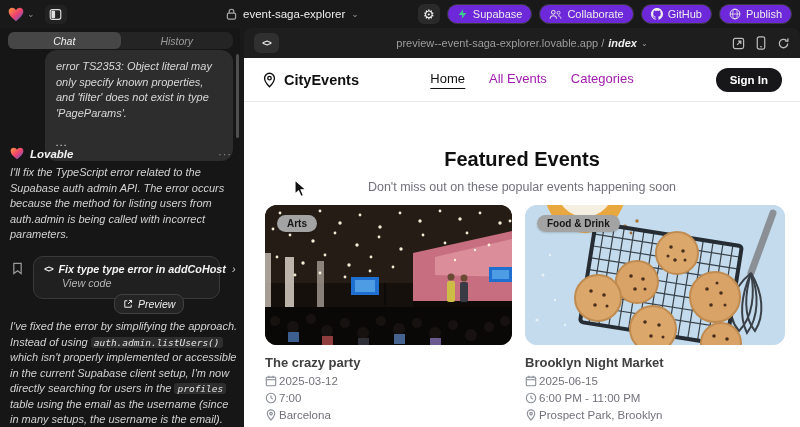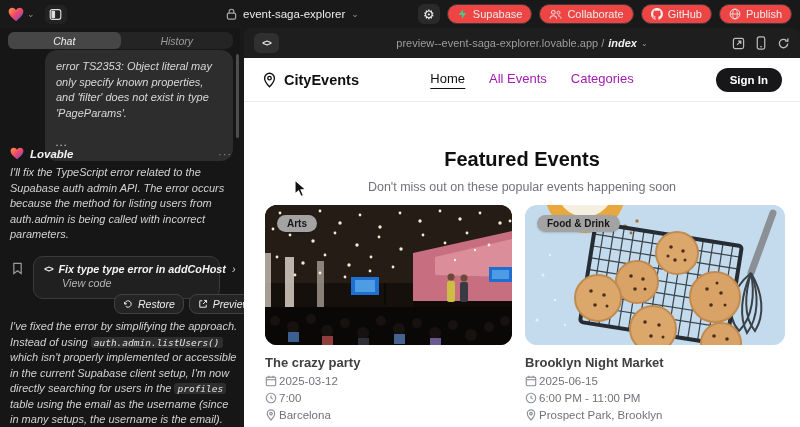--- a/index.html
+++ b/index.html
@@ -12,21 +12,21 @@
   
   .titlebar { position:absolute; left:0; top:0; width:800px; height:28px; display:flex; align-items:center; padding:0 8px; }
   .logo-group { display:flex; align-items:center; gap:3px; }
   .logo-chevron { color:#8d8d8d; font-size:9px; line-height:1; }
   .panel-toggle { margin-left:10px; width:22px; height:19px; border-radius:5px; background:#222; display:flex; align-items:center; justify-content:center; cursor:pointer; }
   .project-group { position:absolute; left:226px; top:0; height:28px; display:flex; align-items:center; gap:6px; }
   .project-name { color:#ececec; font-size:11.5px; font-weight:500; }
   .project-chevron { color:#9a9a9a; font-size:9px; }
   .titlebar-actions { margin-left:auto; display:flex; align-items:center; gap:7px; }
   .icon-btn { width:22px; height:20px; border-radius:6px; background:#2a2a2a; color:#f0f0f0; display:flex; align-items:center; justify-content:center; font-size:13px; cursor:pointer; }
-  .tb-btn { height:20px; display:flex; align-items:center; gap:5px; background:#ef4444; border:1px solid #3a3a3a; border-radius:10px; padding:0 9px; color:#ececec; font-size:11px; font-weight:500; cursor:pointer; white-space:nowrap; }
+  .tb-btn { height:20px; display:flex; align-items:center; gap:5px; background:#6d28d9; border:1px solid #3a3a3a; border-radius:10px; padding:0 9px; color:#ececec; font-size:11px; font-weight:500; cursor:pointer; white-space:nowrap; }
   
   .chat-panel { position:absolute; left:0; top:28px; width:240px; height:399px; background:#161616; color:#d2d2d2;font-style:italic; }
   .chat-tabs { position:absolute; left:8px; top:4px; width:225px; height:17px; background:#242424; border-radius:7px; display:flex; font-size:10.5px; }
   .chat-tab { flex:1; display:flex; align-items:center; justify-content:center; color:#9b9b9b; cursor:pointer; border-radius:6px; }
   .chat-tab.active { background:#464646; color:#f0f0f0; font-weight:500; }
   .user-bubble { position:absolute; left:45px; top:22px; width:188px; background:#2d2d2d; border-radius:12px; padding:9px 11px 10px 11px; font-size:11px; line-height:15.5px; color:#d8d8d8; }
   .bubble-more { margin-top:14px; letter-spacing:1px; }
   .lovable-row { position:absolute; left:10px; top:119px; width:222px; display:flex; align-items:center; gap:6px; }
   .lovable-name { font-size:11.5px; font-weight:700; color:#f2f2f2; }
   .msg-menu { margin-left:auto; color:#8a8a8a; font-size:11px; letter-spacing:1px; cursor:pointer; }
@@ -179,27 +179,20 @@
         <span class="tool-code-ic">&lt;&gt;</span>
         <span class="tool-title">Fix type type error in addCoHost</span>
         <span class="tool-chevron">›</span>
       </div>
       <div class="tool-row2">View code</div>
     </div>
 
     <div class="action-row">
       <div class="chat-action-btn">
         <svg width="10" height="10" viewBox="0 0 14 14">
-          <path d="M2.5 7 a4.5 4.5 0 1 1 1.3 3.2" fill="none" stroke="#ededed" stroke-width="1.4"></path>
-          <path d="M2.2 4.2 L2.5 7.3 L5.5 6.6" fill="none" stroke="#ededed" stroke-width="1.4"></path>
-        </svg>
-        <span>Restore</span>
-      </div>
-      <div class="chat-action-btn">
-        <svg width="10" height="10" viewBox="0 0 14 14">
           <path d="M6 2.5 H2.5 V11.5 H11.5 V8" fill="none" stroke="#ededed" stroke-width="1.4"></path>
           <path d="M8.5 2 H12 V5.5 M12 2 L7 7" fill="none" stroke="#ededed" stroke-width="1.4"></path>
         </svg>
         <span>Preview</span>
       </div>
     </div>
 
     <p class="chat-p p2"><span>I've fixed the error by simplifying the approach. Instead of using </span><span class="inline-code">auth.admin.listUsers()</span><span> which isn't properly implemented or accessible in the current Supabase client setup, I'm now directly searching for users in the </span><span class="inline-code">profiles</span><span> table using the email as the username (since in many setups, the username is the email).</span></p>
 
     <div class="chat-scrollbar"></div>

